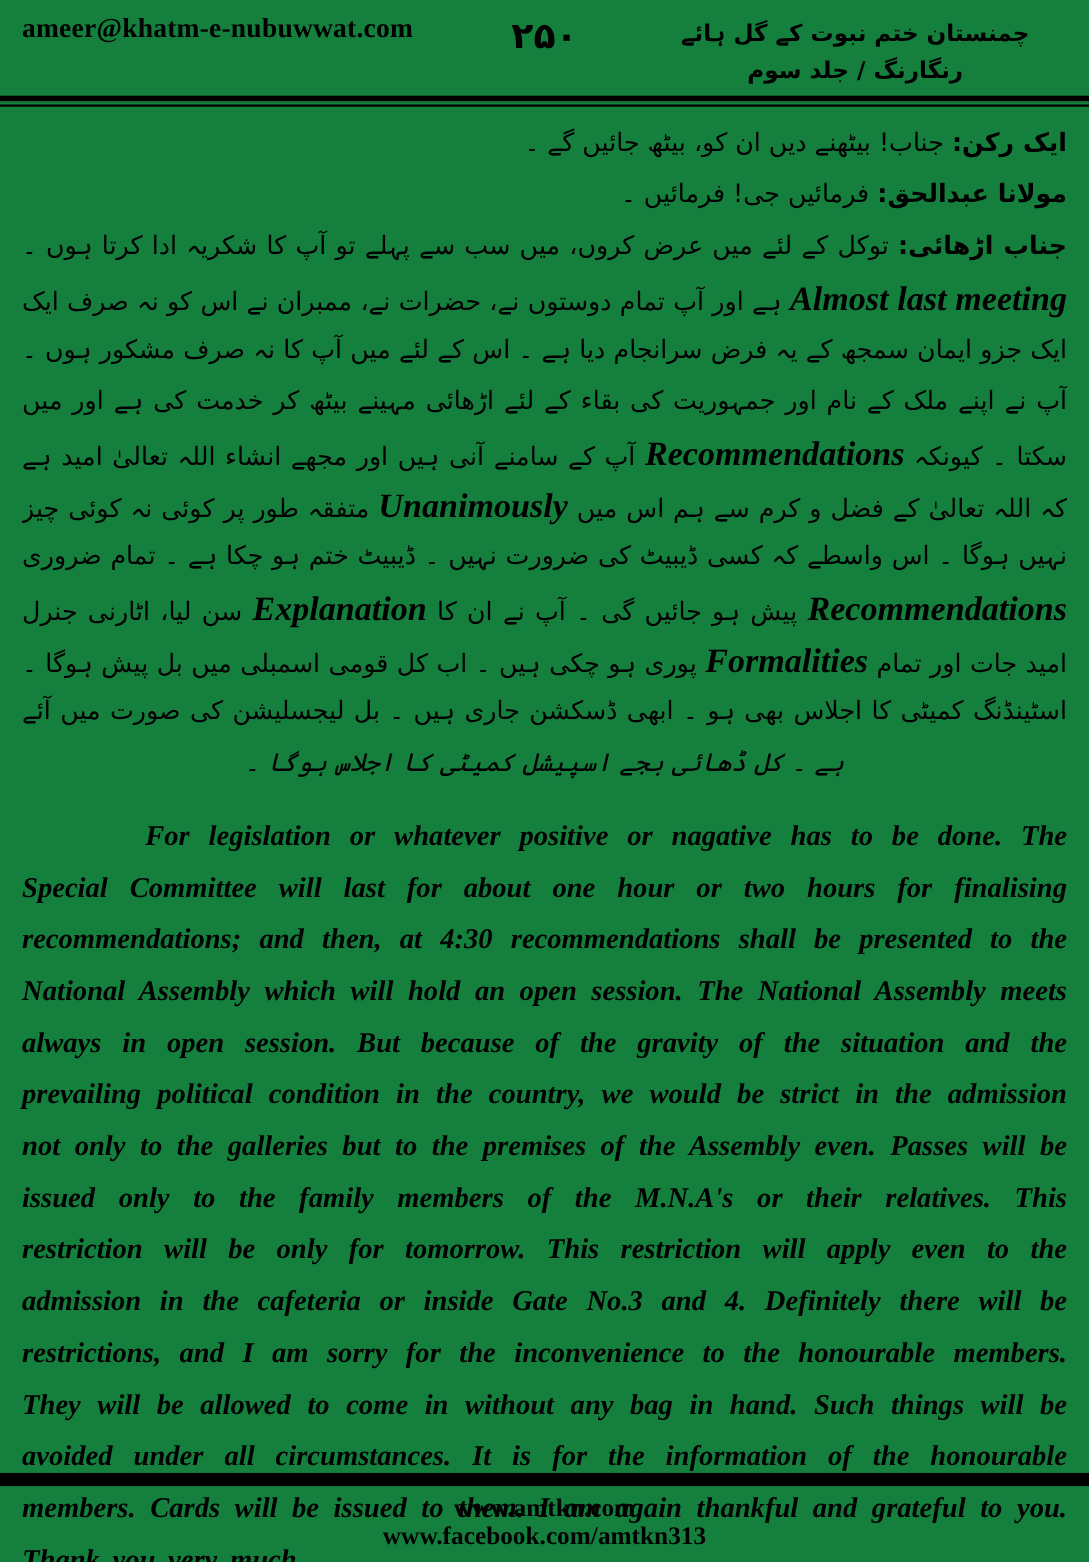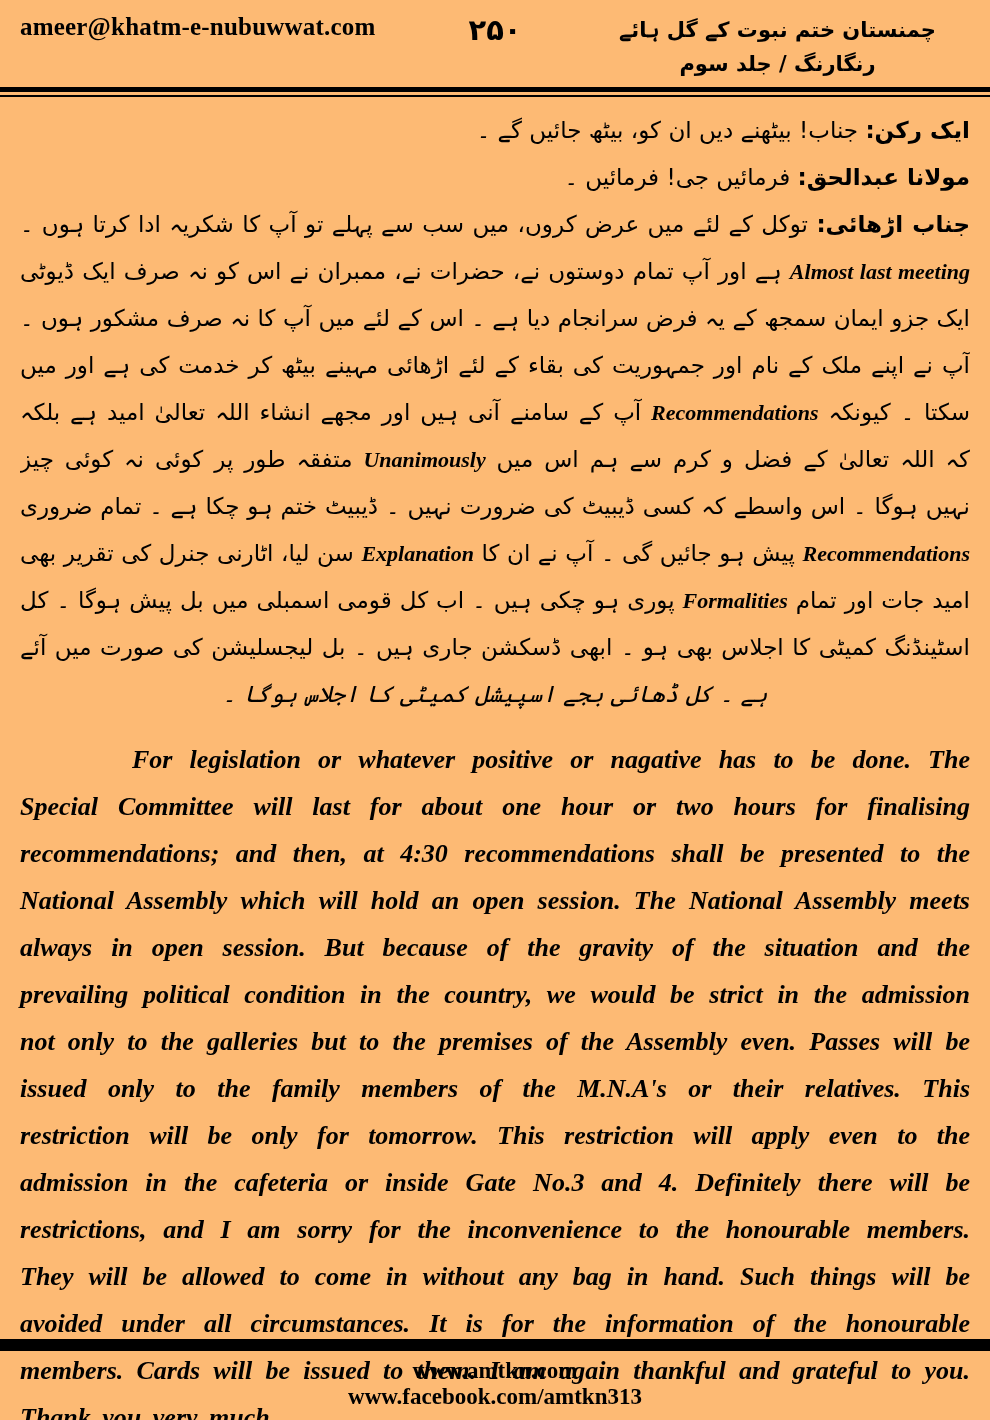--- a/index.html
+++ b/index.html
@@ -1,38 +1,38 @@
 <!DOCTYPE html>
 <html lang="ur"><head>
 <meta charset="utf-8">
 <style>
   html,body { margin:0; padding:0; background:#e8e8e8; }
   .page {
     position:relative;
     width:990px; height:1420px;
     margin:0 auto;
-    background:#fdba74;
+    background:#15803d;
     color:#000;
     overflow:hidden;
     font-family:"DejaVu Sans", sans-serif;
   }
   
   .header {
     display:flex; align-items:flex-start;
     padding:13px 20px 2px 20px;
   }
   .header .cell-left  { flex:1; text-align:left; }
   .header .cell-mid   { width:180px; text-align:center; }
   .header .cell-right { flex:1; text-align:center; }
   .hdr-email {
     font-family:"Liberation Serif", serif;
     font-weight:bold; font-size:25px; letter-spacing:0.2px;
   }
   .hdr-pagenum {
-    font-size:29px; font-weight:bold;
+    font-size:33px; font-weight:bold;
     font-family:"DejaVu Sans", sans-serif;
   }
   .hdr-title {
     direction:rtl;
     font-size:21px; font-weight:bold;
     line-height:34px;
   }
   
   .rule-double {
     margin:4px 0 0 0;
@@ -48,21 +48,21 @@
     line-height:47px;
     height:47px;
     overflow:hidden;
   }
   .u-line.right   { text-align:right; }
   .u-line.center  { text-align:center;font-style:italic; }
   .u-line.justify { text-align:justify; text-align-last:justify; }
   .u-line .en {
     font-family:"Liberation Serif", serif;
     font-style:italic; font-weight:bold;
-    font-size:22px;
+    font-size:31px;
     direction:ltr; unicode-bidi:embed;
   }
   .u-line .speaker { font-weight:bold; }
   
   .english-para {
     margin:18px 20px 0 20px;
     font-family:"Liberation Serif", serif;
     font-style:italic; font-weight:bold;
     font-size:26px;
     line-height:47px;

